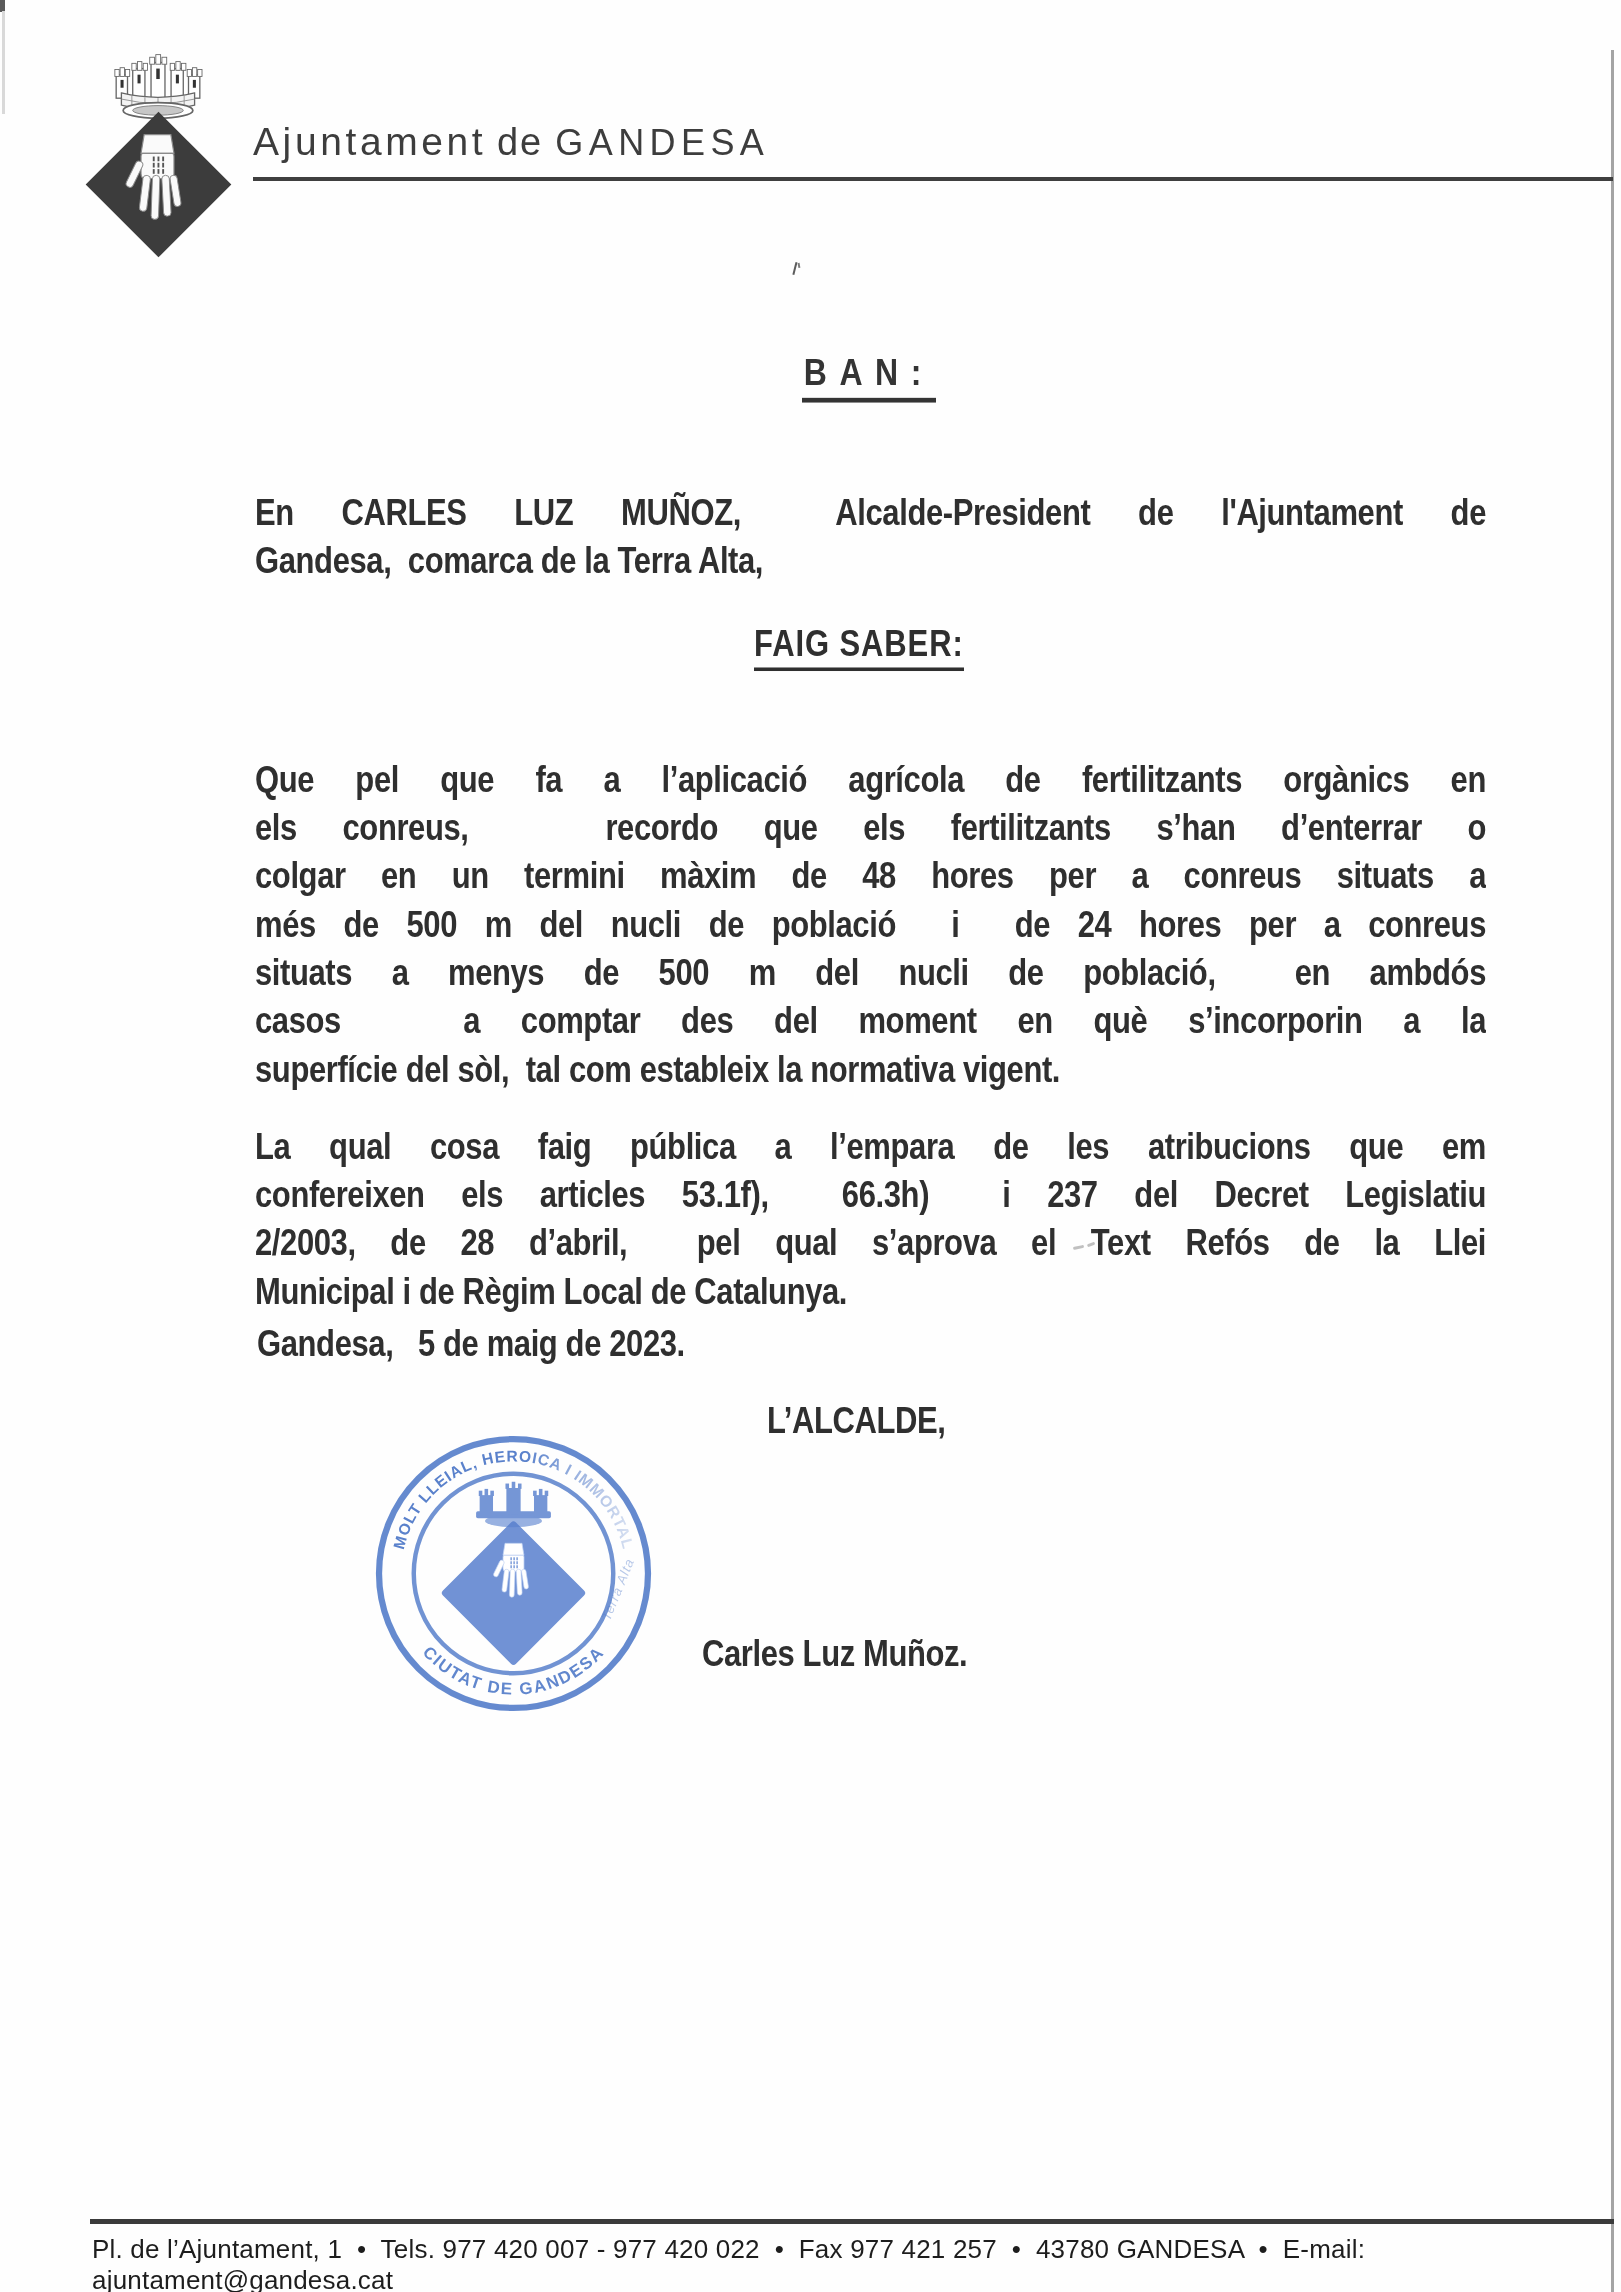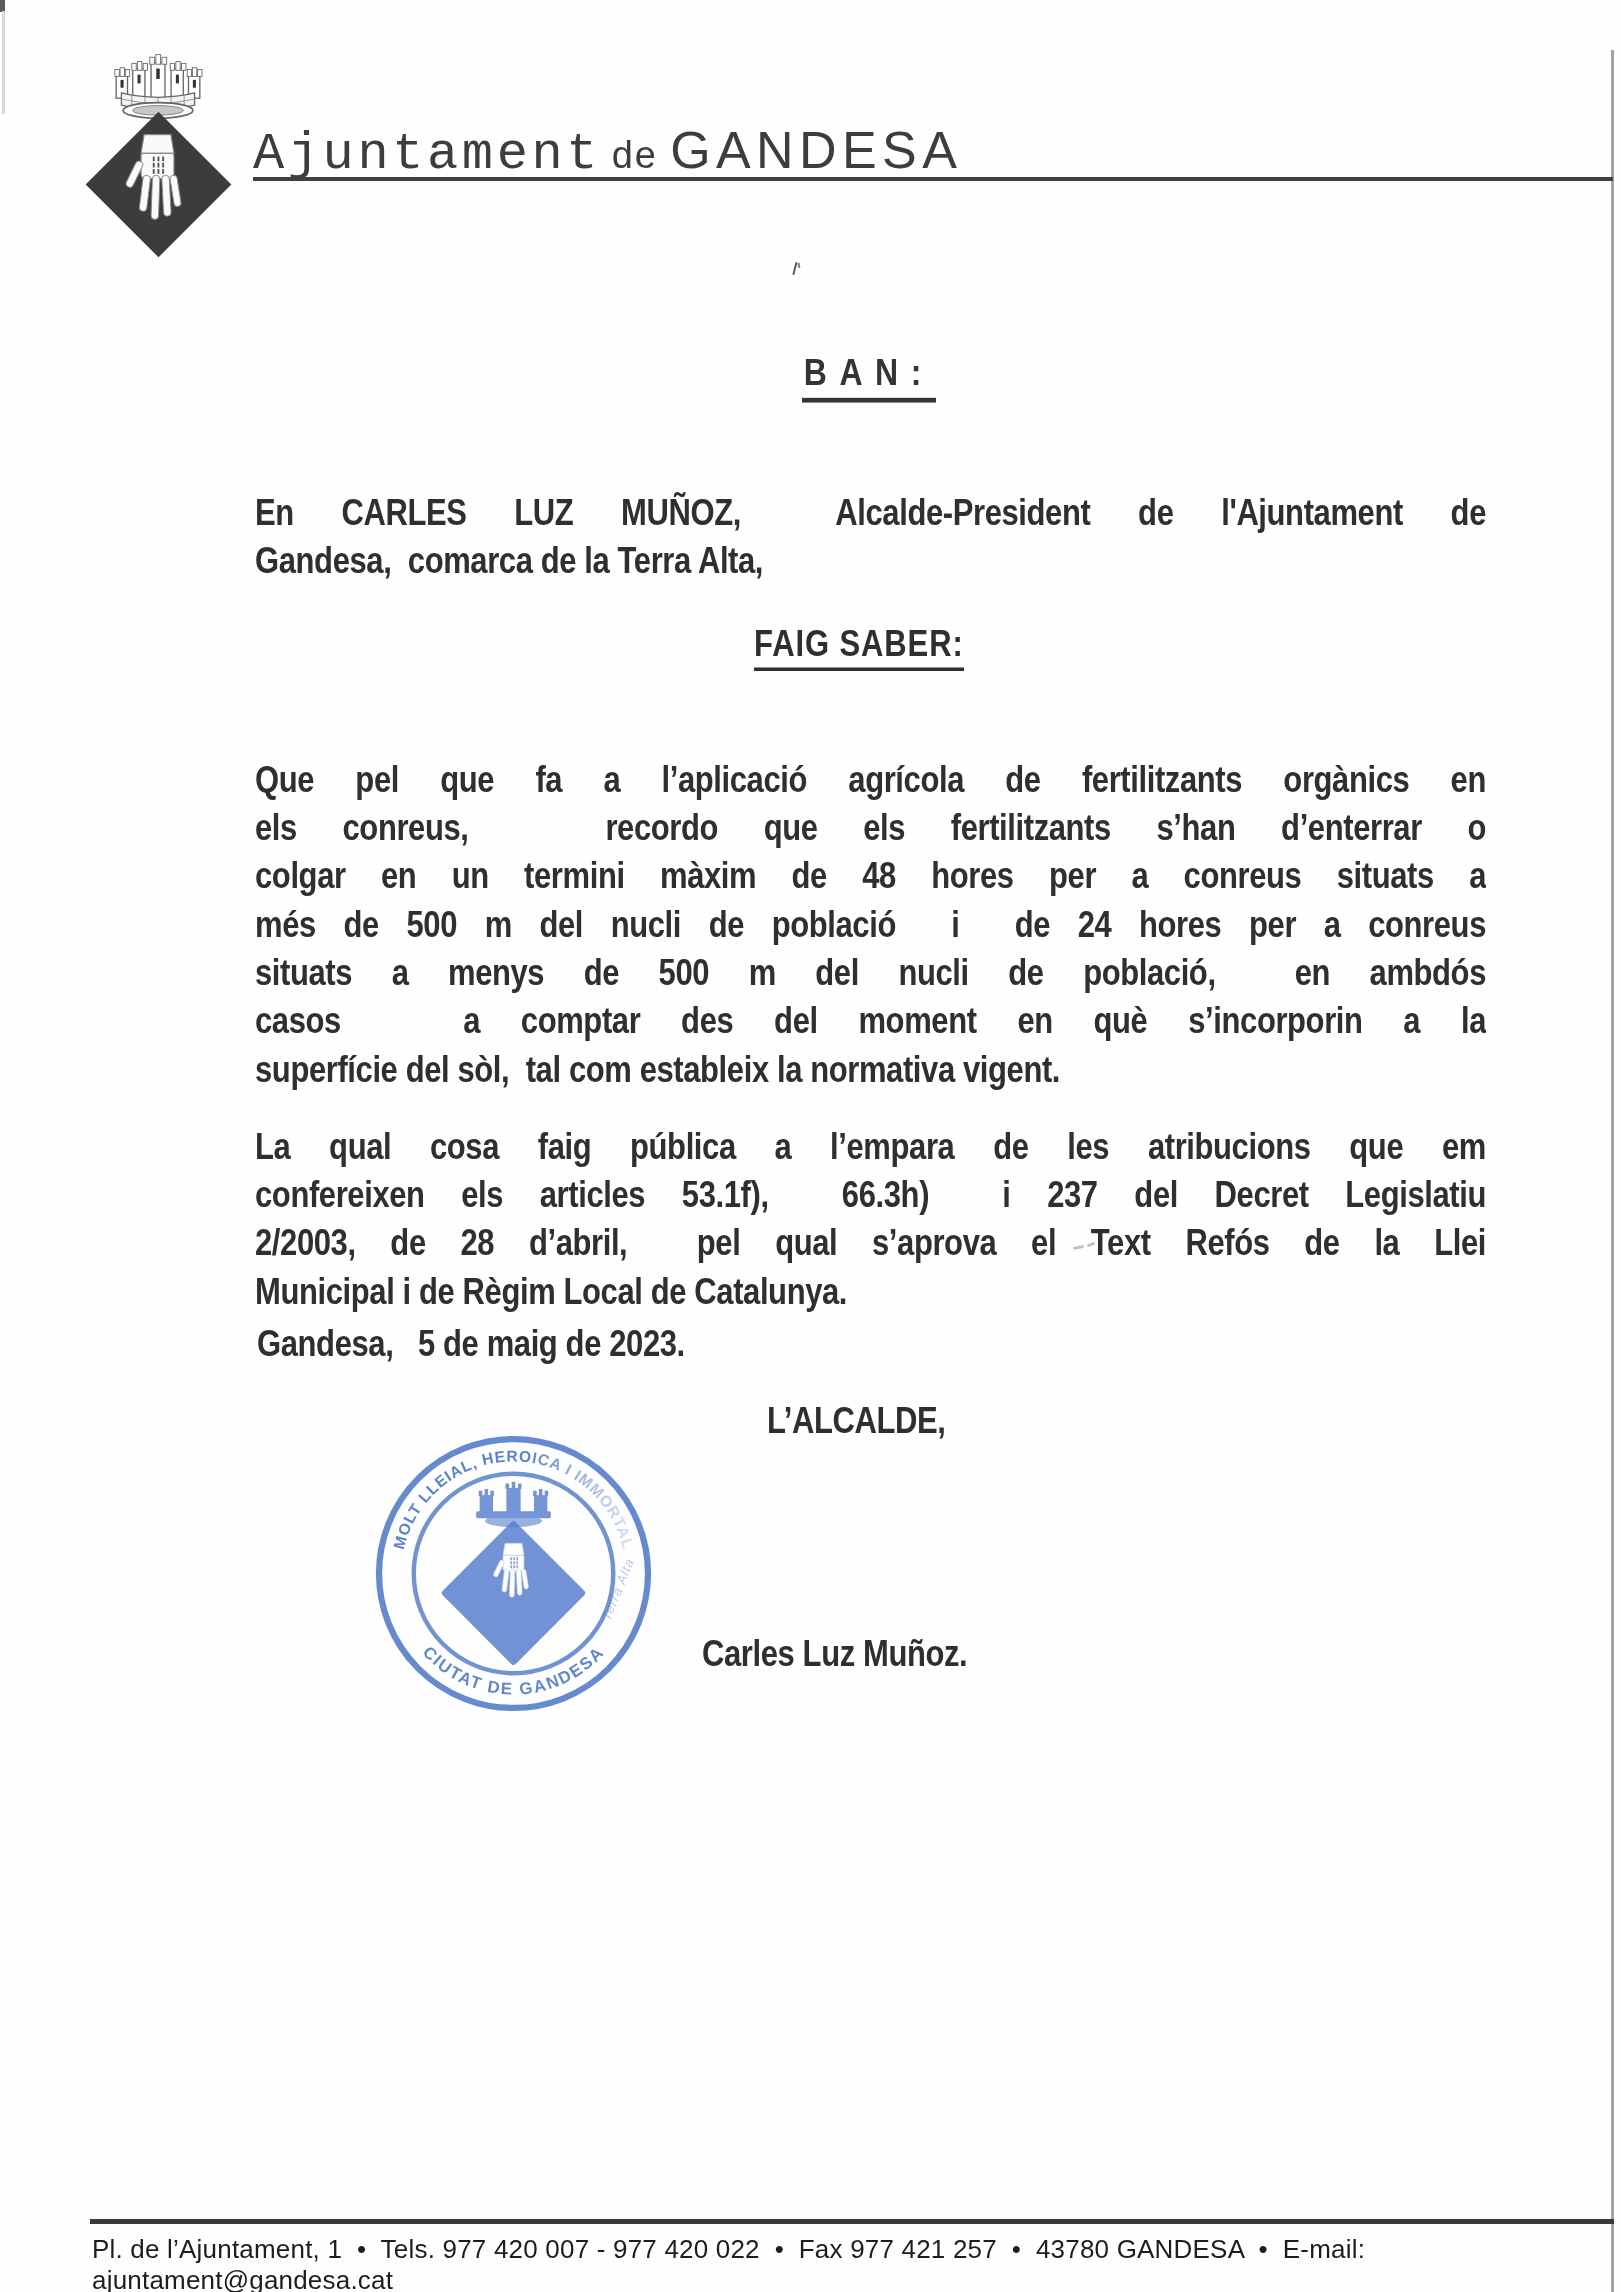--- a/index.html
+++ b/index.html
@@ -19,23 +19,23 @@
   .smudge { position:absolute; left:1073px; top:1241px; width:27px; height:10.7px; opacity:.55; }
   .smudge i { position:absolute; display:block; background:#8f8f8f; height:2.7px; border-radius:1.8px; }
   .smudge .s1 { left:0; top:5.4px; width:10.7px; transform:rotate(-12deg); }
   .smudge .s2 { left:14.3px; top:1.8px; width:8px; transform:rotate(-20deg); }
 
   
   .crown-svg { position:absolute; left:97px; top:50px; }
   .diamond { position:absolute; left:107px; top:133px; width:103px; height:103px; background:#3c3c3c; transform:rotate(45deg); }
   .glove-head { position:absolute; left:118px; top:133px; --gf:#fafafa; --gd:#555; --gs:#8a8a8a; }
   .org-title { position:absolute; left:253px; top:120px; white-space:nowrap; color:#3d3d3d; }
-  .org-title .t1 { font-size:52px; letter-spacing:3.6px;font-family:Liberation Mono, monospace; }
+  .org-title .t1 { font-size:39px; letter-spacing:3.6px; }
   .org-title .t2 { font-size:38px; letter-spacing:1.8px; margin:0 12.5px 0 10.7px; }
-  .org-title .t3 { font-size:52px; letter-spacing:5.4px; }
+  .org-title .t3 { font-size:36px; letter-spacing:5.4px; }
   .header-rule { position:absolute; left:253px; top:177px; width:1360px; height:3.6px; background:#3f3f3f; }
 
   
   .sy { transform:scaleY(1.18); transform-origin:0 0; }
   .pre { white-space:pre-wrap; }
   .bold { font-weight:bold; }
   .para { position:absolute; left:255px; width:1231px; font-weight:bold; font-size:31px; letter-spacing:-0.4px; }
   .para .line { height:41px; line-height:41px; overflow:hidden; text-align:justify; white-space:pre-wrap; }
   .para .line:not(.last)::after { content:""; display:inline-block; width:100%; height:0; }
 

